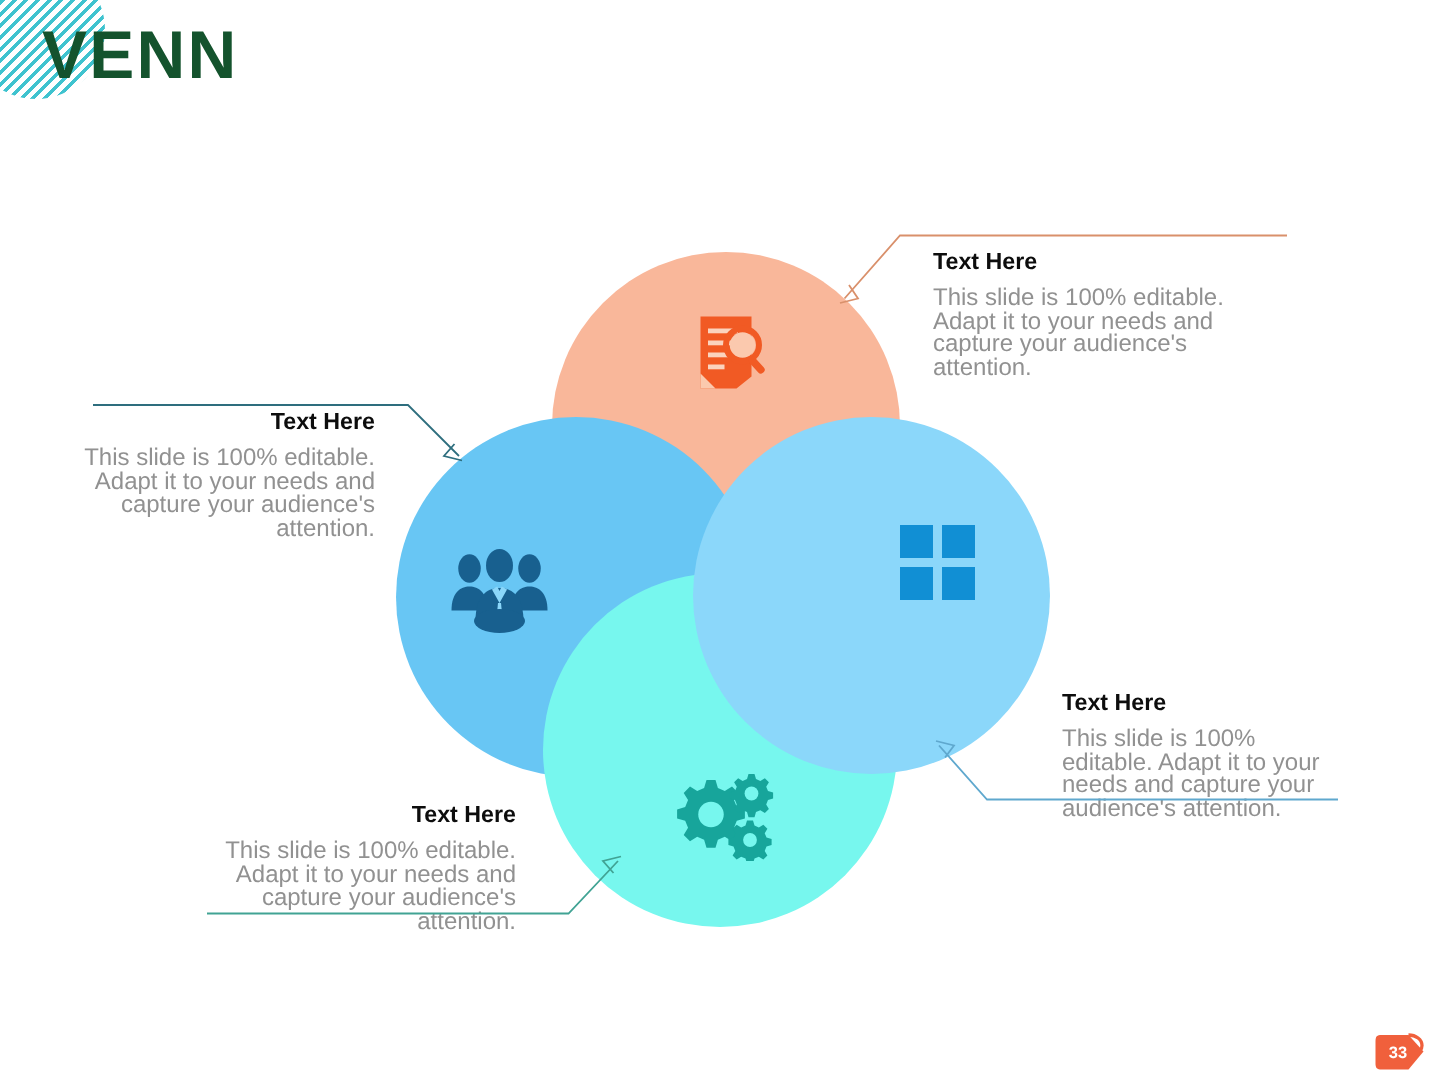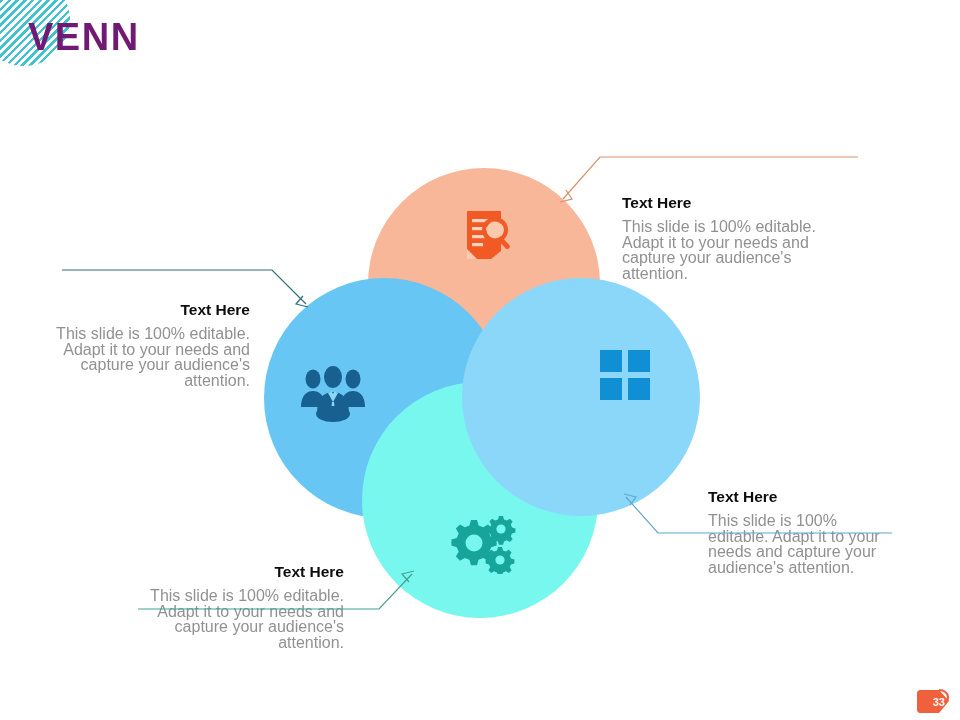--- a/index.html
+++ b/index.html
@@ -29,24 +29,24 @@
     border-radius: 50%;
     background-image: repeating-linear-gradient(
         -45deg,
         #3fc3cf 0px, #3fc3cf 2.5px,
         #ffffff 2.5px, #ffffff 5.5px);
   }
   #page-title {
     position: absolute;
     left: 28px;
     top: 14px;
-    font-size: 38px;
+    font-size: 45px;
     font-weight: bold;
     letter-spacing: 1.5px;
-    color: #701a75;
+    color: #14532d;
     line-height: 46px;
   }
 
   
   .venn-circle {
     position: absolute;
     border-radius: 50%;
   }
   #circle-top    { left: 368px; top: 168px; width: 232px; height: 232px; background: #F9B79A; z-index: 1; }
   #circle-left   { left: 264px; top: 278px; width: 240px; height: 240px; background: #68C6F4; z-index: 2; }
@@ -59,21 +59,21 @@
     display: flex;
     align-items: center;
     justify-content: center;
   }
   #icon-search-doc { left: 461px; top: 207px; width: 56px; height: 56px; }
   #icon-team       { left: 298px; top: 362px; width: 70px; height: 62px; }
   #icon-grid       { left: 598px; top: 348px; width: 54px; height: 54px; }
   #icon-gears      { left: 448px; top: 512px; width: 68px; height: 62px; }
 
   
-  .callout { position: absolute; margin-top: 28px; }
+  .callout { position: absolute; }
   .callout-title {
     font-size: 15.5px;
     font-weight: bold;
     color: #0d0d0d;
     margin: 0 0 6px 0;
     line-height: 20px;
   }
   .callout-body {
     font-size: 16px;
     color: #919191;
@@ -104,21 +104,21 @@
     top: 688px;
     width: 36px;
     height: 28px;
     z-index: 7;
   }
   #page-number-text {
     position: absolute;
     left: 919px;
     top: 695px;
     width: 26px;
-    text-align: right;
+    text-align: center;
     font-size: 11px;
     font-weight: bold;
     color: #ffffff;
     z-index: 8;
     line-height: 14px;
   }
 </style>
 </head>
 <body>
 

